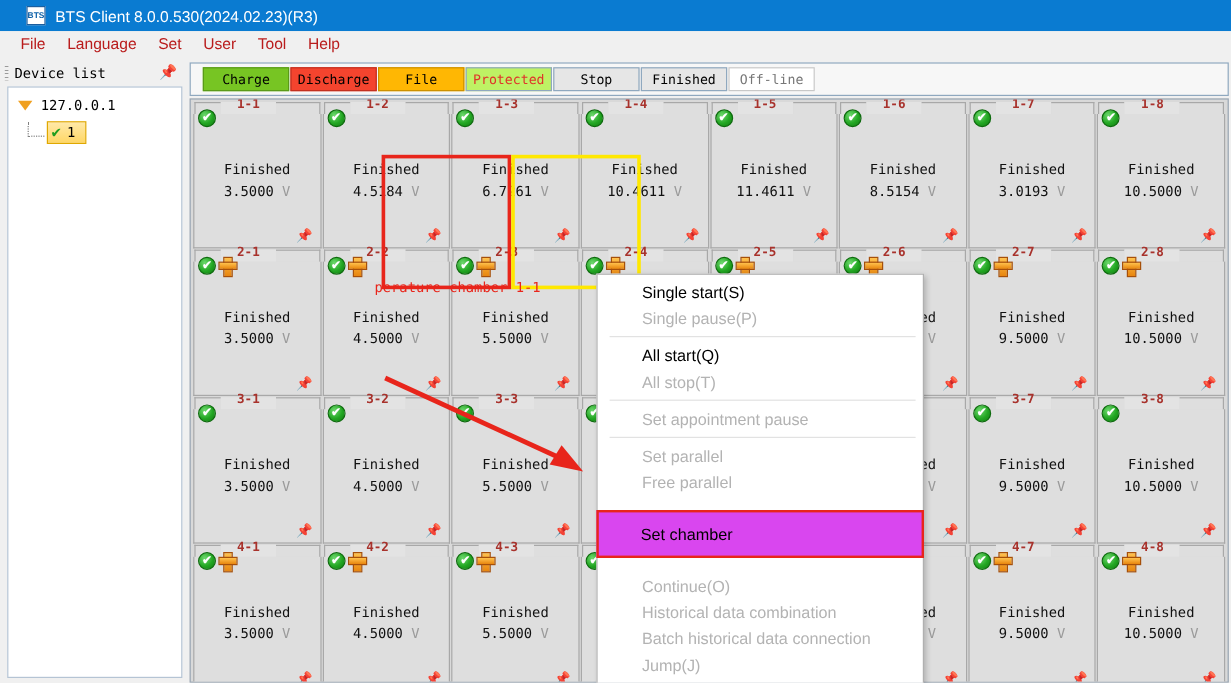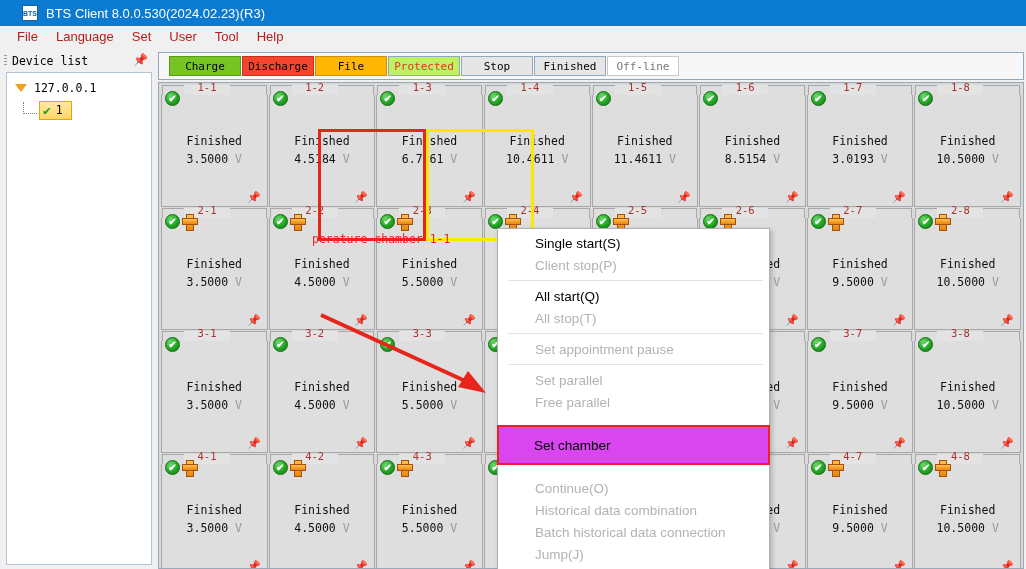--- a/index.html
+++ b/index.html
@@ -186,20 +186,21 @@
     display: flex; align-items: center; justify-content: center;
   }
   .head-seg-right { flex:1; height:10px; border-top:1px solid #a8a8a8; border-right:1px solid #a8a8a8; background:#dedede; }
   .cell-id {
     font-family: "DejaVu Sans Mono", monospace;
     font-size: 10.5px;
     color: #a8322c;
     line-height: 10px;
     white-space: nowrap;
     transform: translateY(-3px);
+    font-weight: bold;
   }
   .cell-icons {
     position: absolute;
     top: -4px; left: 3px;
     display: flex; align-items: center; gap: 2px;
     z-index: 3;
   }
   .ico-check {
     width: 15px; height: 15px; border-radius: 50%;
     background: radial-gradient(circle at 35% 32%, #6fd96f 0%, #22a622 55%, #137a13 100%);
@@ -922,21 +923,21 @@
     <div id="ann-red-box"></div>
     <div id="ann-yellow-box"></div>
     <div id="ann-chamber-text">perature chamber 1-1</div>
     <svg id="ann-arrow" viewBox="0 0 180 100">
       <line x1="5" y1="10" x2="158" y2="80" stroke="#e8251b" stroke-width="4"></line>
       <polygon points="170,88 142,82 152,66" fill="#e8251b"></polygon>
     </svg>
 
     <div id="ctx-menu">
         <div class="ctx-item enabled">Single start(S)</div>
-        <div class="ctx-item">Client stop(P)</div>
+        <div class="ctx-item">Single pause(P)</div>
         <div class="ctx-sep"></div>
         <div class="ctx-item enabled">All start(Q)</div>
         <div class="ctx-item">All stop(T)</div>
         <div class="ctx-sep"></div>
         <div class="ctx-item">Set appointment pause</div>
         <div class="ctx-sep"></div>
         <div class="ctx-item">Set parallel</div>
         <div class="ctx-item">Free parallel</div>
         <div class="ctx-item enabled highlight">Set chamber</div>
         <div class="ctx-item">Continue(O)</div>

